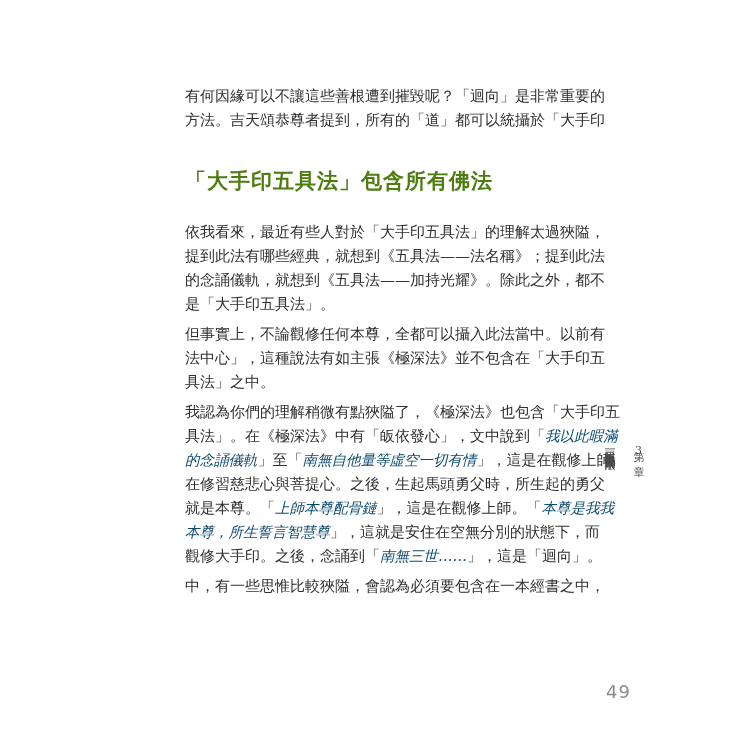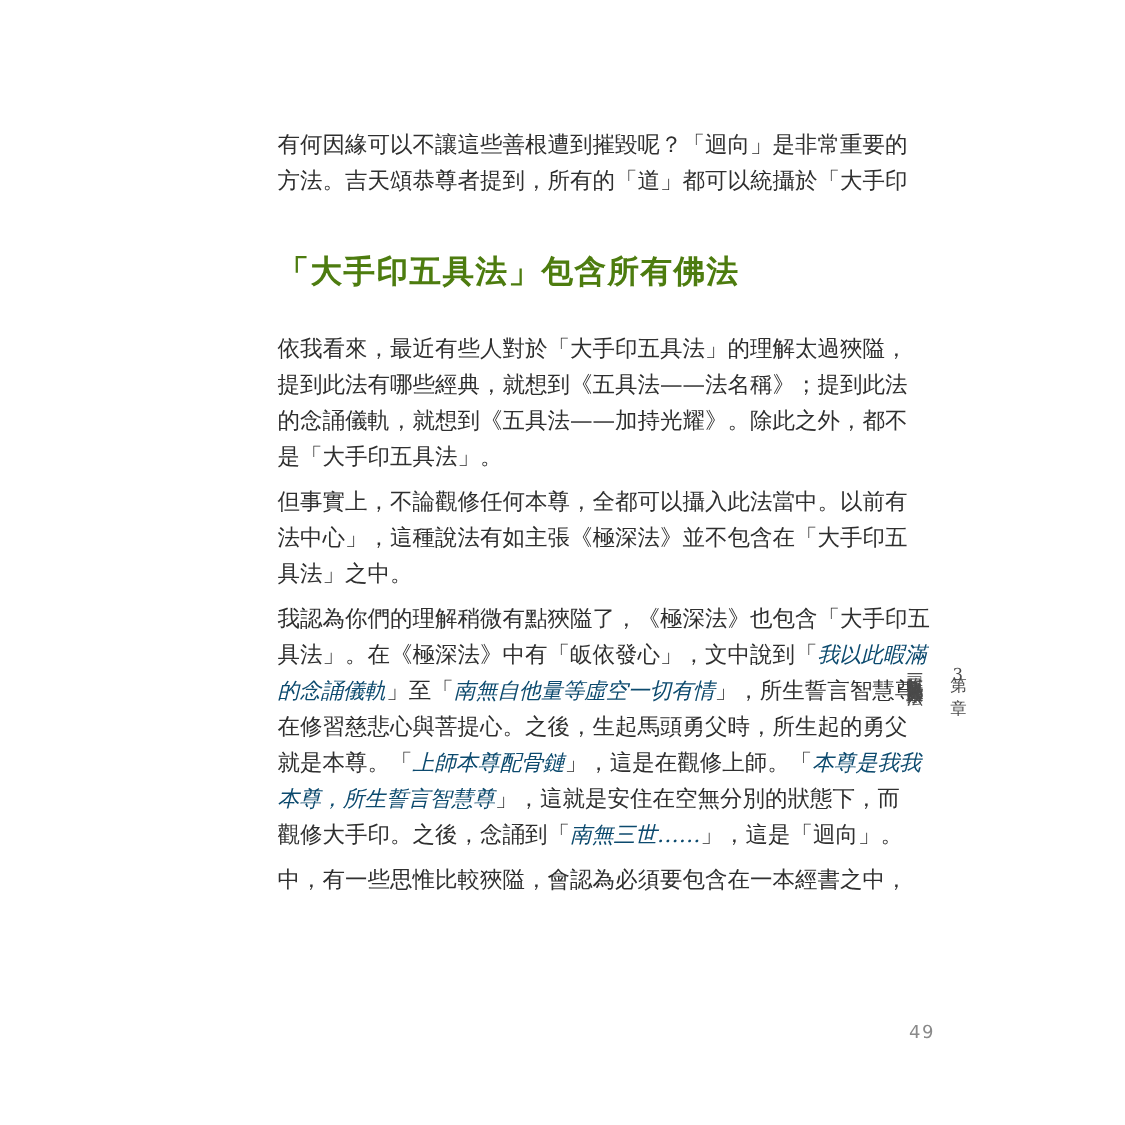--- a/index.html
+++ b/index.html
@@ -60,21 +60,21 @@
     letter-spacing: 0.5px;
     color: #4a4a4a;
   }
   .sidebar .chap {
     text-orientation: upright;
   }
   .page-number {
     position: absolute;
     left: 606px;
     top: 681px;
-    font-size: 12px;
+    font-size: 18px;
     letter-spacing: 1px;
     color: #8a8a8a;
     font-family: "DejaVu Sans", "Liberation Sans", sans-serif;
   }
 </style>
 </head>
 <body>
 
 <div class="page">
 
@@ -99,21 +99,21 @@
       <div class="line">法中心」，這種說法有如主張《極深法》並不包含在「大手印五</div>
       <div class="line">具法」之中。</div>
     </div>
 
     <div class="para">
       <div class="line">我認為你們的理解稍微有點狹隘了，《極深法》也包含「大手印五</div>
       <div class="line">
         <span>具法」。在《極深法》中有「皈依發心」，文中說到「</span><span class="kai">我以此暇滿</span>
       </div>
       <div class="line">
-        <span class="kai">的念誦儀軌</span><span>」至「</span><span class="kai">南無自他量等虛空一切有情</span><span>」，所生誓言智慧尊</span>
+        <span class="kai">的念誦儀軌</span><span>」至「</span><span class="kai">南無自他量等虛空一切有情</span><span>」，這是在觀修上師</span>
       </div>
       <div class="line">在修習慈悲心與菩提心。之後，生起馬頭勇父時，所生起的勇父</div>
       <div class="line">
         <span>就是本尊。「</span><span class="kai">上師本尊配骨鏈</span><span>」，這是在觀修上師。「</span><span class="kai">本尊是我我</span>
       </div>
       <div class="line">
         <span class="kai">本尊，所生誓言智慧尊</span><span>」，這就是安住在空無分別的狀態下，而</span>
       </div>
       <div class="line">
         <span>觀修大手印。之後，念誦到「</span><span class="kai">南無三世……</span><span>」，這是「迴向」。</span>

